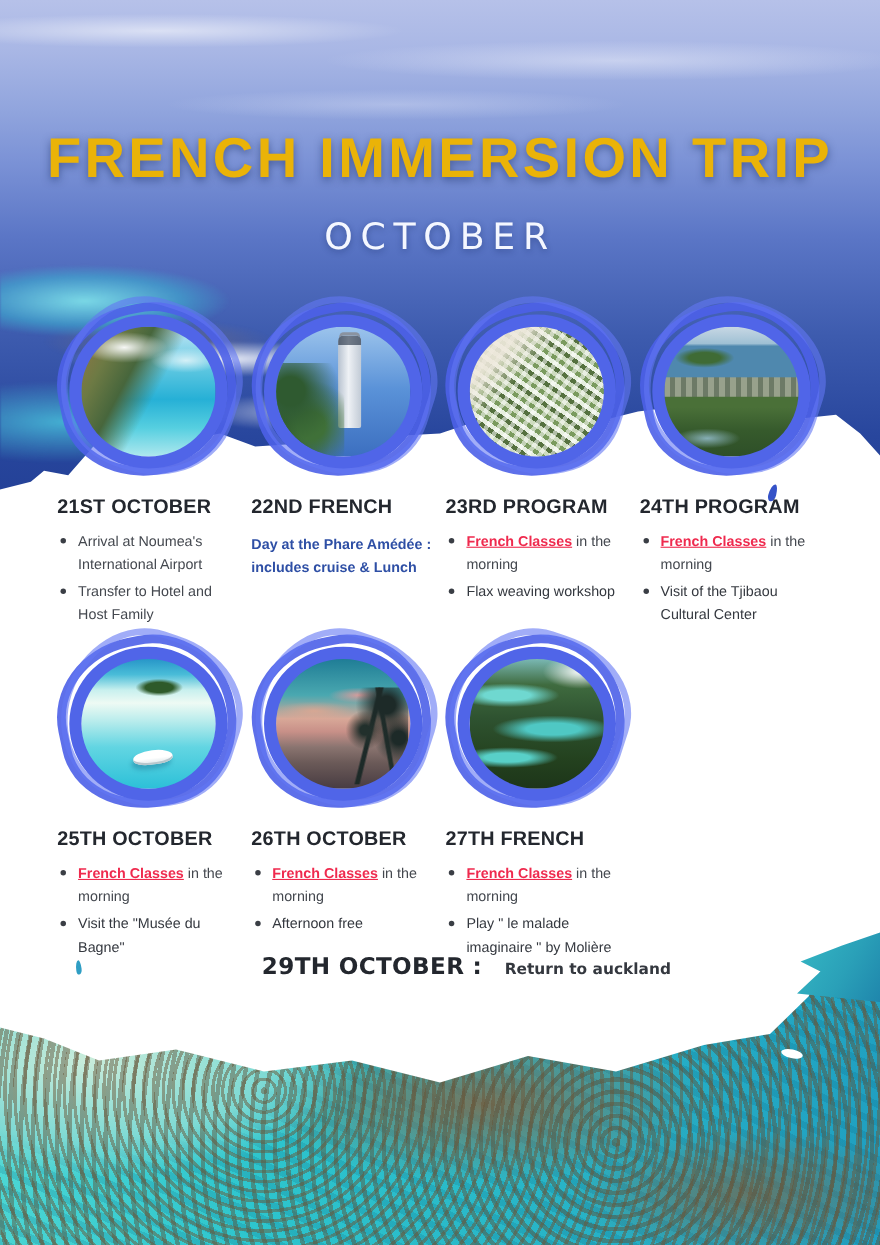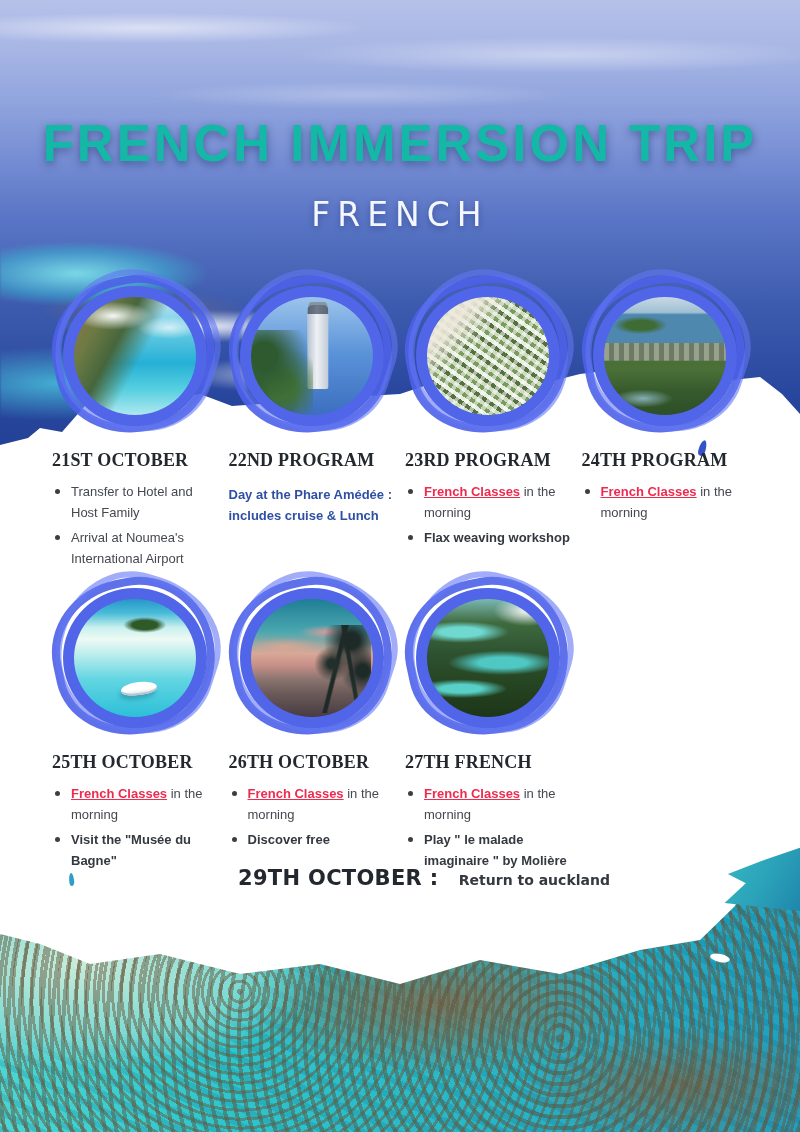--- a/index.html
+++ b/index.html
@@ -35,37 +35,37 @@
   .teal-splash{position:absolute;right:0;top:845px;width:82px;height:66px;z-index:3;
     background:linear-gradient(120deg,#37bcc6 0%,#2aa0b8 60%,#1f86ac 100%);
     clip-path:polygon(100% 4%,100% 100%,8% 88%,34% 58%,12% 44%,58% 22%);}
   .blue-fleck{position:absolute;z-index:3;background:#3552c8;border-radius:60% 40% 55% 45%/70% 60% 40% 30%;}
   .fleck-1{left:699px;top:440px;width:7px;height:16px;transform:rotate(14deg);}
   .fleck-2{left:69px;top:873px;width:5px;height:13px;transform:rotate(-8deg);background:#2f9ec4;}
 
   
   .title{position:absolute;top:80px;left:0;width:100%;text-align:center;z-index:3;
     font-family:"Liberation Sans",sans-serif;font-weight:800;font-size:51px;letter-spacing:3px;
-    color:#14b8a6;text-shadow:0 3px 8px rgba(18,38,92,.5);}
+    color:#eab308;text-shadow:0 3px 8px rgba(18,38,92,.5);}
   .subtitle{position:absolute;top:168px;left:0;width:100%;text-align:center;z-index:3;
     font-family:"DejaVu Sans",sans-serif;font-weight:400;font-size:33px;letter-spacing:7px;
     color:#f4f7ff;text-shadow:0 2px 6px rgba(18,38,92,.4);}
 
   
   .day-row{position:absolute;left:52px;width:696px;display:grid;grid-template-columns:repeat(4,1fr);column-gap:10px;z-index:4;}
   #row1{top:278px;}
   #row2{top:580px;}
   .day-col{display:flex;flex-direction:column;align-items:flex-start;}
-  .day-date{margin:16px 0 0 0;font-family:Liberation Serif, serif;font-weight:700;font-size:18px;
+  .day-date{margin:16px 0 0 0;font-family:Liberation Sans, sans-serif;font-weight:700;font-size:18px;
     letter-spacing:.2px;color:#23272e;}
   .day-list{list-style:none;margin:11px 0 0 0;padding:0;font-size:13px;line-height:1.58;color:#44484f;}
   .day-list li{position:relative;padding-left:19px;margin-bottom:5px;}
   .day-list li::before{content:'';position:absolute;left:3px;top:7px;width:5px;height:5px;border-radius:50%;background:#3a3e45;}
   .seg-normal{font-weight:400;color:#44484f;}
-  .seg-bold{font-weight:700;color:#34383f;}
+  .seg-bold{font-weight:400;color:#34383f;}
   .seg-red{font-weight:700;color:#ef2a4e;text-decoration:underline;}
   .day-highlight{margin:13px auto 0 auto;width:100%;text-align:left;
     font-weight:700;font-size:13px;line-height:1.65;color:#2e4fa5;}
 
   
   .circle{position:relative;width:160px;height:156px;margin:0 auto;display:flex;align-items:center;justify-content:center;}
   .circle::before{content:'';position:absolute;inset:-2px 0 2px -2px;border:8px solid rgba(76,97,232,.9);
     border-radius:51% 49% 47% 53%/48% 52% 54% 46%;transform:rotate(-12deg);}
   .circle::after{content:'';position:absolute;inset:-6px -3px 4px 1px;border:6px solid rgba(99,118,243,.6);
     border-radius:46% 54% 52% 48%/55% 45% 47% 53%;transform:rotate(18deg);}
@@ -157,57 +157,58 @@
     <ellipse cx="92" cy="40" rx="12" ry="4" fill="#ffffff" transform="rotate(-18 92 40)"></ellipse>
     <ellipse cx="438" cy="20" rx="15" ry="5" fill="#ffffff" transform="rotate(-8 438 20)"></ellipse>
     <ellipse cx="720" cy="608" rx="10" ry="4" fill="#ffffff" transform="rotate(12 720 608)"></ellipse>
   </svg>
 
   <div class="teal-splash"></div>
   <div class="blue-fleck fleck-1"></div>
   <div class="blue-fleck fleck-2"></div>
 
   <h1 class="title">FRENCH IMMERSION TRIP</h1>
-  <h2 class="subtitle">FRENCH</h2>
+  <h2 class="subtitle">OCTOBER</h2>
 
   <div class="day-row" id="row1">
       <div class="day-col">
         <div class="circle">
           <div class="photo ph1"></div>
         </div>
         <h3 class="day-date">21ST OCTOBER</h3>
         <ul class="day-list">
+          <li class="day-item"><span class="seg-normal">Arrival at Noumea's International Airport</span></li>
           <li class="day-item"><span class="seg-normal">Transfer to Hotel and Host Family</span></li>
-          <li class="day-item"><span class="seg-normal">Arrival at Noumea's International Airport</span></li>
         </ul>
       </div>
       <div class="day-col">
         <div class="circle">
           <div class="photo ph2"></div>
         </div>
-        <h3 class="day-date">22ND PROGRAM</h3>
+        <h3 class="day-date">22ND FRENCH</h3>
         <div class="day-highlight">Day at the Phare Amédée : includes cruise &amp; Lunch</div>
       </div>
       <div class="day-col">
         <div class="circle">
           <div class="photo ph3"></div>
         </div>
         <h3 class="day-date">23RD PROGRAM</h3>
         <ul class="day-list">
           <li class="day-item"><span class="seg-red">French Classes</span><span class="seg-normal"> in the morning</span></li>
           <li class="day-item"><span class="seg-bold">Flax weaving workshop</span></li>
         </ul>
       </div>
       <div class="day-col">
         <div class="circle">
           <div class="photo ph4"></div>
         </div>
         <h3 class="day-date">24TH PROGRAM</h3>
         <ul class="day-list">
           <li class="day-item"><span class="seg-red">French Classes</span><span class="seg-normal"> in the morning</span></li>
+          <li class="day-item"><span class="seg-bold">Visit of the Tjibaou Cultural Center</span></li>
         </ul>
       </div>
     </div>
   <div class="day-row" id="row2">
       <div class="day-col">
         <div class="circle">
           <div class="photo ph5"></div>
         </div>
         <h3 class="day-date">25TH OCTOBER</h3>
         <ul class="day-list">
@@ -215,21 +216,21 @@
           <li class="day-item"><span class="seg-bold">Visit the "Musée du Bagne"</span></li>
         </ul>
       </div>
       <div class="day-col">
         <div class="circle">
           <div class="photo ph6"></div>
         </div>
         <h3 class="day-date">26TH OCTOBER</h3>
         <ul class="day-list">
           <li class="day-item"><span class="seg-red">French Classes</span><span class="seg-normal"> in the morning</span></li>
-          <li class="day-item"><span class="seg-bold">Discover free</span></li>
+          <li class="day-item"><span class="seg-bold">Afternoon free</span></li>
         </ul>
       </div>
       <div class="day-col">
         <div class="circle">
           <div class="photo ph7"></div>
         </div>
         <h3 class="day-date">27TH FRENCH</h3>
         <ul class="day-list">
           <li class="day-item"><span class="seg-red">French Classes</span><span class="seg-normal"> in the morning</span></li>
           <li class="day-item"><span class="seg-bold">Play " le malade imaginaire " by Molière</span></li>

